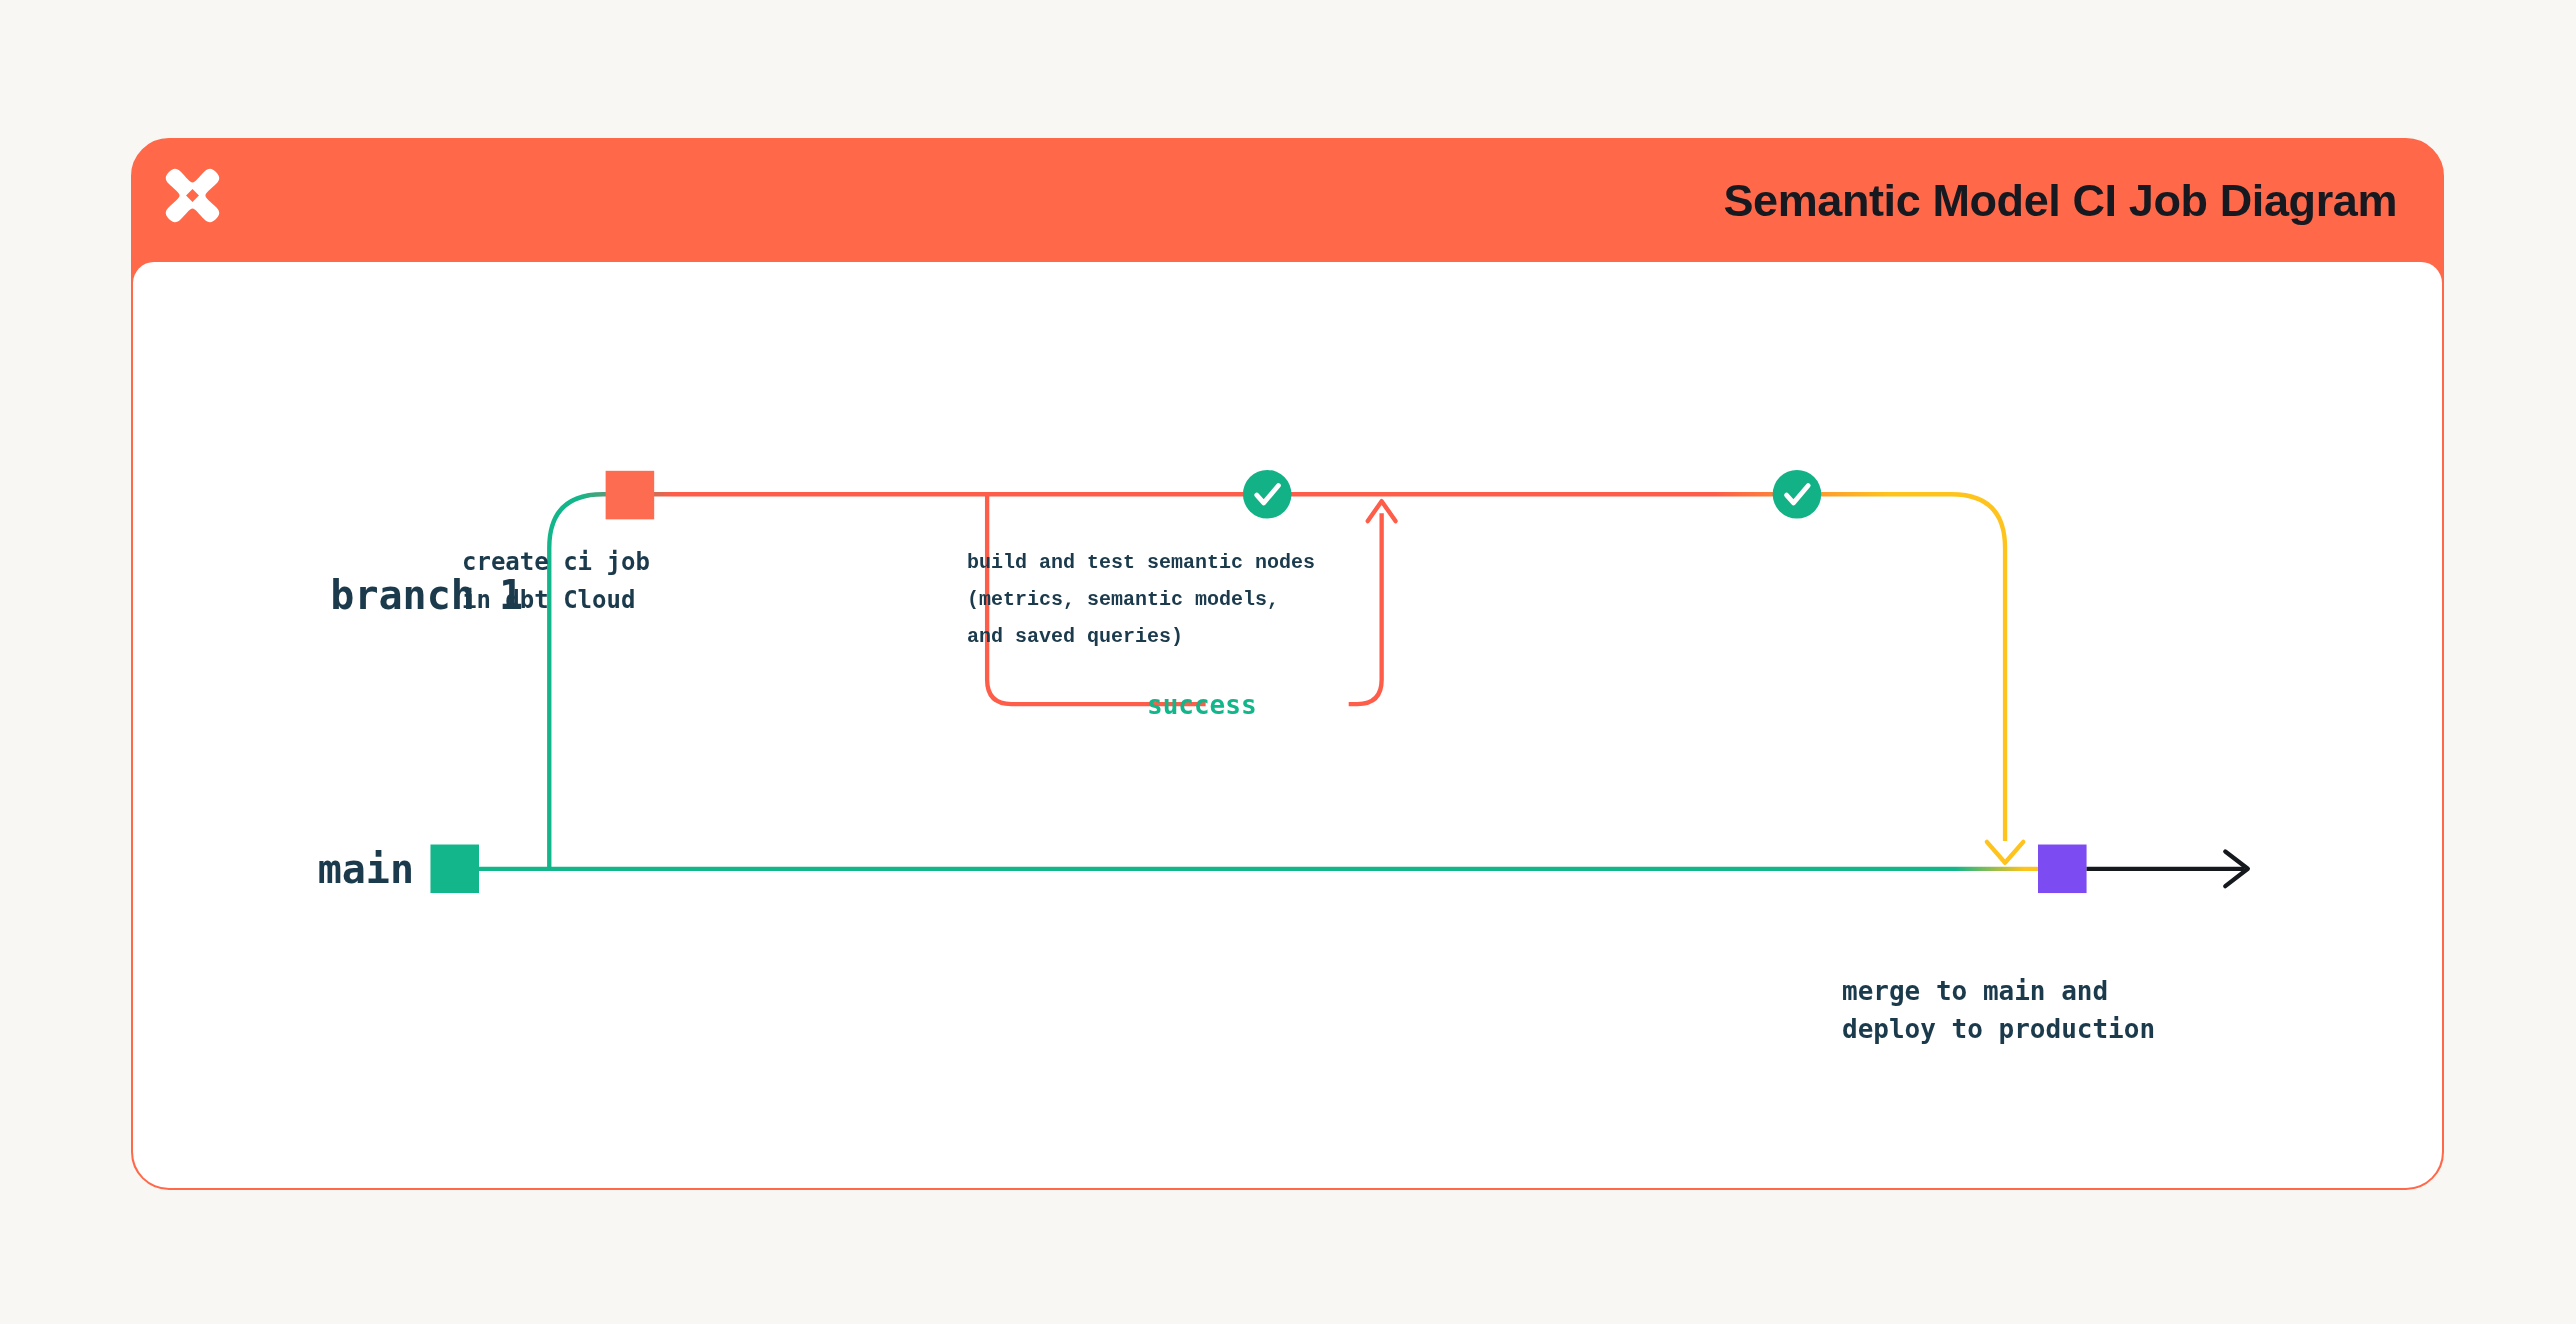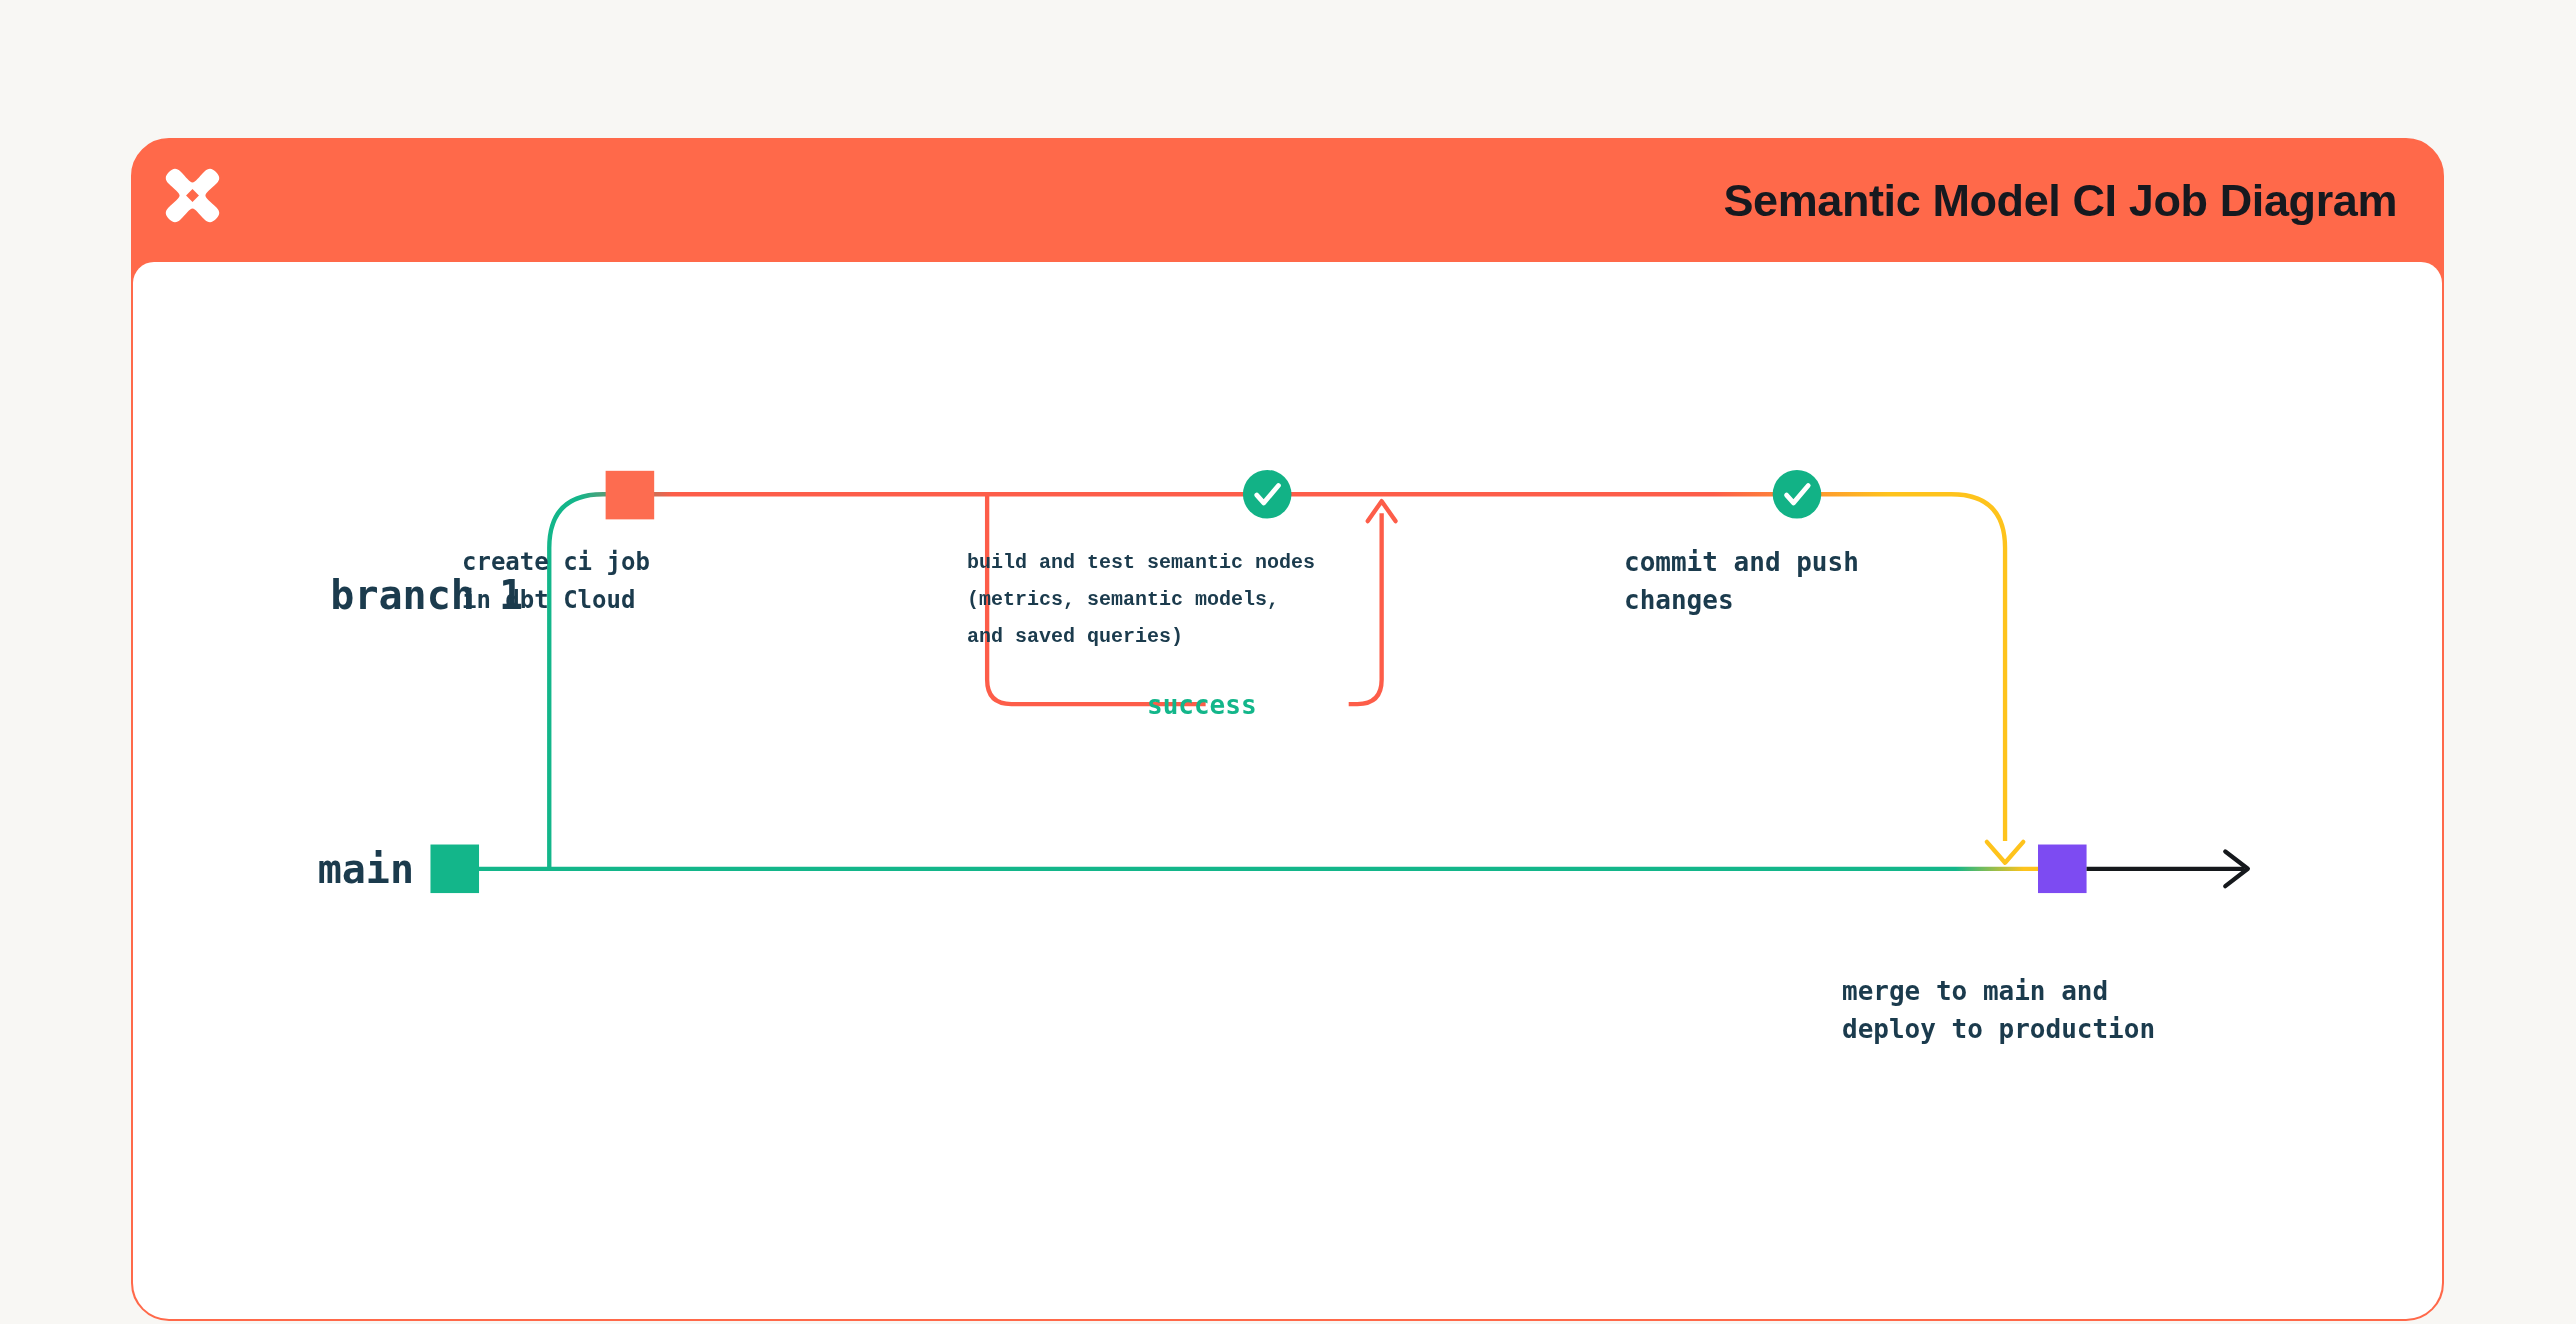--- a/index.html
+++ b/index.html
@@ -11,21 +11,21 @@
     position: relative;
     width: 2576px;
     height: 1324px;
     background: var(--pageBg, #F8F7F4);
     overflow: hidden;
   }
   
   .card {
     position: absolute;
     left: 131px; top: 138px;
-    width: 2313px; height: 1183px;
+    width: 2313px; height: 1052px;
     box-sizing: border-box;
     border: 2.6px solid var(--header, #FF694A);
     border-radius: 38px;
     background: var(--header, #FF694A);
     overflow: hidden;
   }
   .card-header {
     position: relative;
     height: 160px;
     background: var(--header, #FF694A);
@@ -157,20 +157,18 @@
 
   <div class="label label-commit" style="left:462px; top:543px; width:347px; font-size:24px;">create ci job
 in dbt Cloud</div>
 
   <div class="label label-box" style="left:967px; top:544px; width:434px;font-family:Liberation Mono, monospace;">build and test semantic nodes
 (metrics, semantic models,
 and saved queries)</div>
 
   <div class="label label-success" style="left:1147px; top:691px; width:260px;">success</div>
 
-  <div class="label label-commit" style="left:1624px; top:543px; width:347px;">commit and push
-changes</div>
 
   <div class="label label-commit" style="left:1842px; top:972px; width:434px;">merge to main and
 deploy to production</div>
 
 </div>
 
 
 </body></html>

